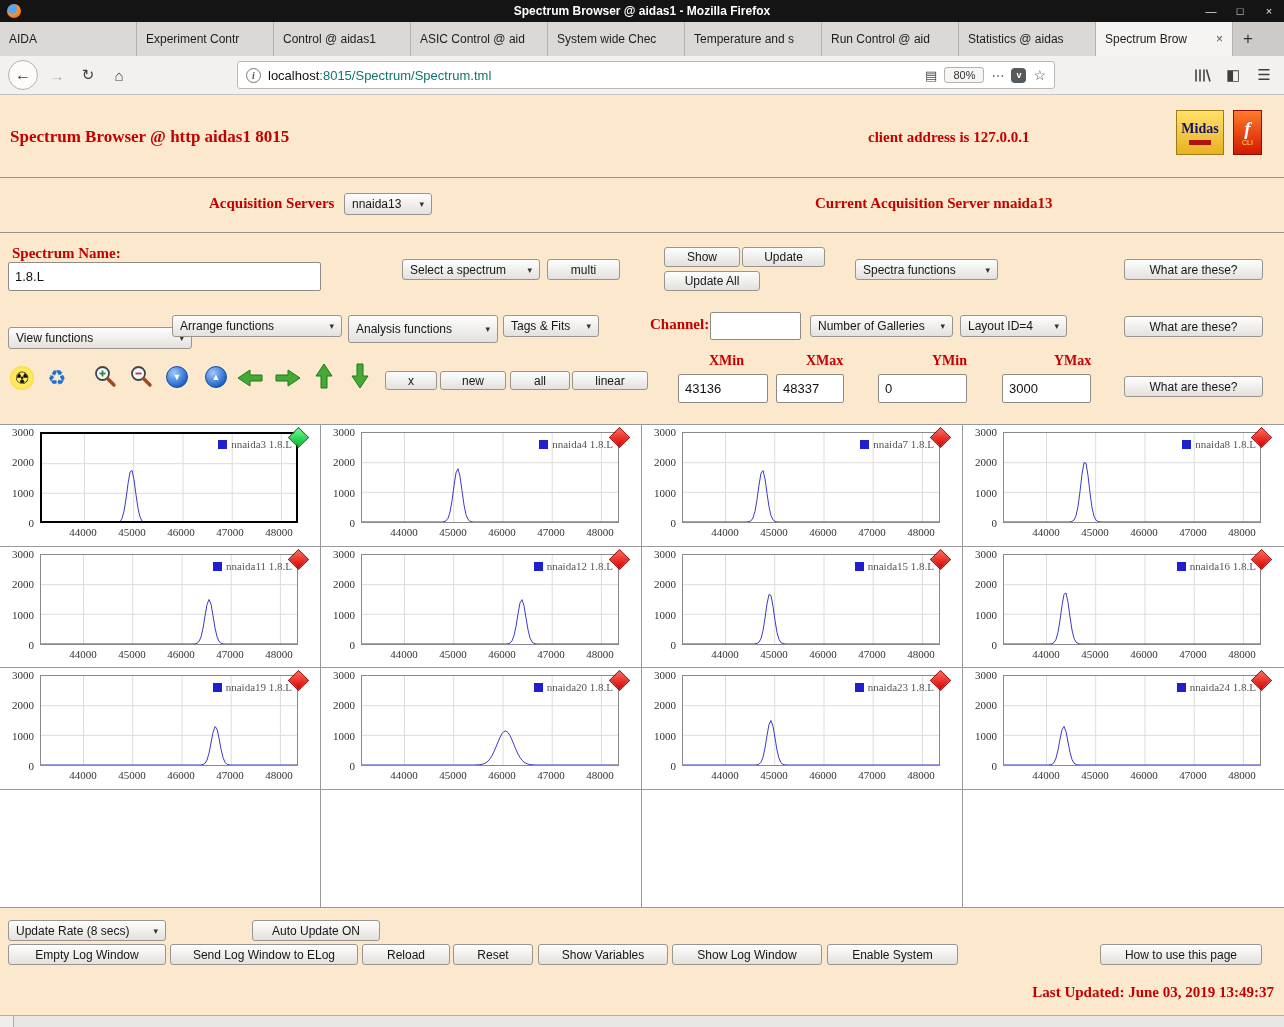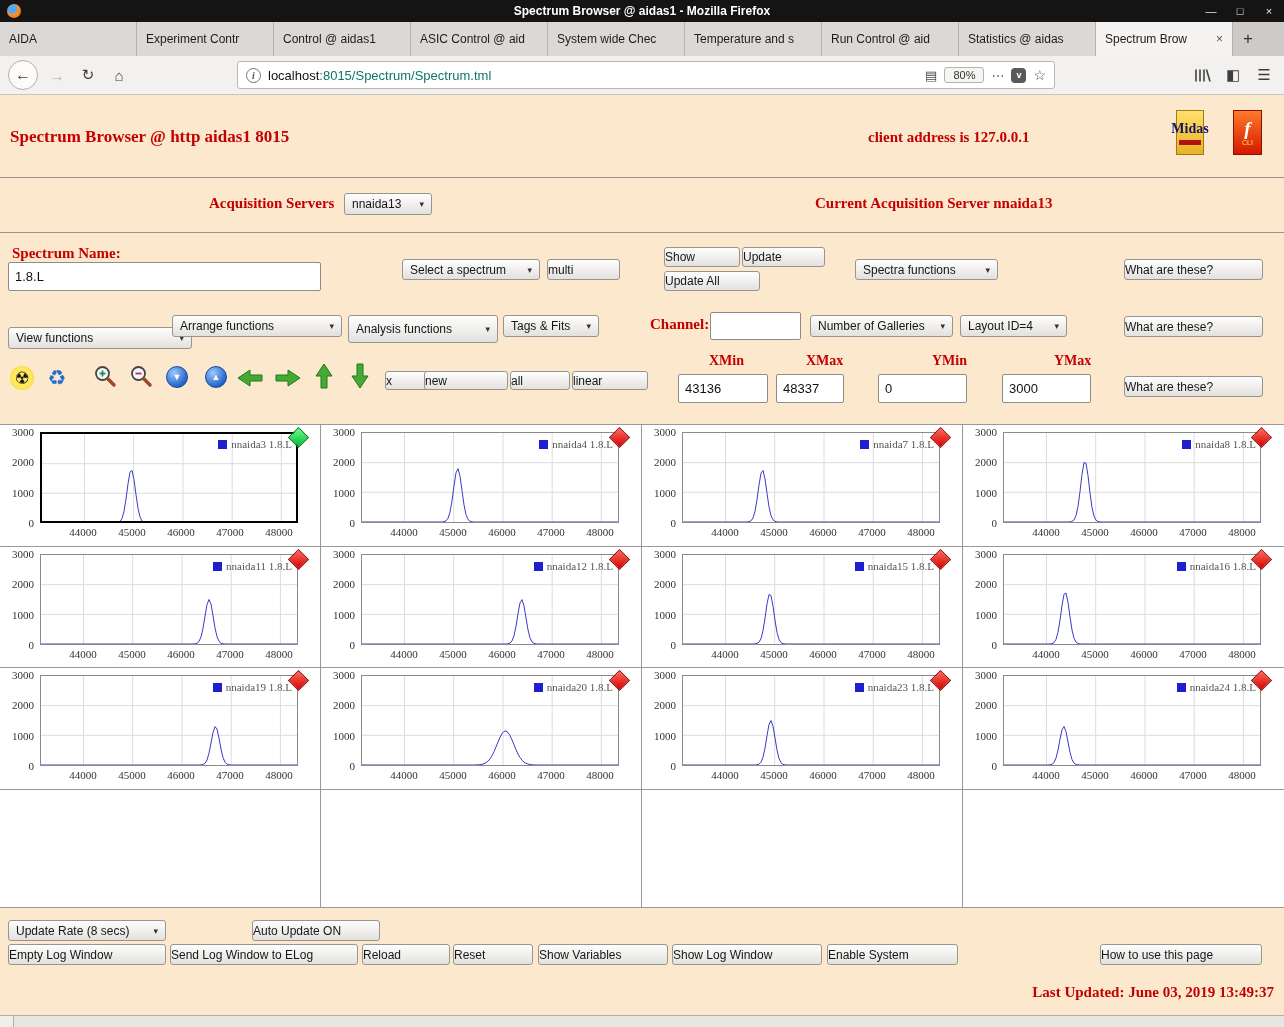--- a/index.html
+++ b/index.html
@@ -32,26 +32,26 @@
   .url-host{color:#111}.url-path{color:#0f766e}
   .reader,.overflow{font-size:13px;color:#4a4a4a;flex:0 0 auto}
   .zoom-pill{border:1px solid #b5b2af;border-radius:3px;font-size:11px;padding:1px 8px;color:#333;background:#f7f5f3;flex:0 0 auto}
   .pocket{width:15px;height:15px;border-radius:4px;background:#58595b;color:#fff;display:flex;align-items:center;justify-content:center;font-size:9px;font-weight:bold;flex:0 0 auto}
   .star{font-size:14px;color:#4a4a4a;flex:0 0 auto}
 
   
   .page{position:absolute;top:95px;left:0;width:1284px;height:920px;background:#fbe8cd}
   .rtext{position:absolute;color:#c40000;font-family:"Liberation Serif",serif;font-weight:bold;white-space:nowrap}
   .hline{position:absolute;left:0;width:100%;border-top:1px solid #979490;height:0}
-  .btn{position:absolute;background:linear-gradient(#fefefe,#e3e1de);border:1px solid #98958f;border-radius:3px;font-size:12px;color:#161616;display:flex;align-items:center;white-space:nowrap}
+  .btn{position:absolute;background:linear-gradient(#fefefe,#e3e1de);border:1px solid #98958f;border-radius:3px;font-size:12px;color:#161616;display:flex;align-items:center;justify-content:center;white-space:nowrap}
   .dd{justify-content:space-between;padding:0 7px}
   .caret{font-size:9px;color:#333;margin-left:8px}
   .input{position:absolute;background:#fff;border:1px solid #8f8c88;border-radius:2px;font:13px "Liberation Sans",sans-serif;padding:0 6px;color:#111;outline:none}
 
-  .logo-midas{position:absolute;left:1176px;top:15px;width:28px;height:45px;background:linear-gradient(#ffe06b,#e8b224);border:1px solid #9c7c17;display:flex;flex-direction:column;align-items:center;justify-content:center;gap:3px}
+  .logo-midas{position:absolute;left:1176px;top:15px;width:48px;height:45px;background:linear-gradient(#ffe06b,#e8b224);border:1px solid #9c7c17;display:flex;flex-direction:column;align-items:center;justify-content:center;gap:3px}
   .logo-midas .m1{font:bold 14px "Liberation Serif",serif;color:#14145e}
   .mstrip{width:22px;height:5px;background:#b01212}
   .logo-f{position:absolute;left:1233px;top:15px;width:29px;height:45px;background:linear-gradient(#ff7a2a,#d41800);border:1px solid #8c1000;display:flex;flex-direction:column;align-items:center;justify-content:center;color:#fff}
   .logo-f .f1{font:bold italic 19px "Liberation Serif",serif;line-height:20px}
   .logo-f .f2{font-size:7px;color:#ffe34d}
 
   .tool{position:absolute;display:flex;align-items:center;justify-content:center}
   .radiation{width:24px;height:24px;border-radius:50%;background:radial-gradient(circle,#ffe95e 0 55%,#f2c400 100%);color:#111;font-size:17px}
   .recycle{font-size:21px;color:#1e6fd0;width:26px;height:26px}
   .bluecirc{width:22px;height:22px;border-radius:50%;border:1px solid #164a9e;background:radial-gradient(circle at 35% 30%,#9cc8ff,#1d5fc4 75%);color:#fff;font-size:9px}
@@ -261,21 +261,21 @@
   </span>
   <span class="tool" style="left:350px;top:267px">
     <svg width="20" height="28" viewBox="0 0 20 28">
         <path d="M7 2 L7 14 L2 14 L10 26 L18 14 L13 14 L13 2 Z" fill="#46a836" stroke="#1d7a12"></path>
       </svg>
   </span>
   <div id="toolbar-btns">
       <div class="btn" style="left: 385px; top: 276px; width: 52px; height: 19px;">
         <span>x</span>
       </div>
-      <div class="btn" style="left: 424px; top: 276px; width: 84px; height: 19px;">
+      <div class="btn" style="left: 440px; top: 276px; width: 66px; height: 19px;">
         <span>new</span>
       </div>
       <div class="btn" style="left: 510px; top: 276px; width: 60px; height: 19px;">
         <span>all</span>
       </div>
       <div class="btn" style="left: 572px; top: 276px; width: 76px; height: 19px;">
         <span>linear</span>
       </div>
     </div>
 

